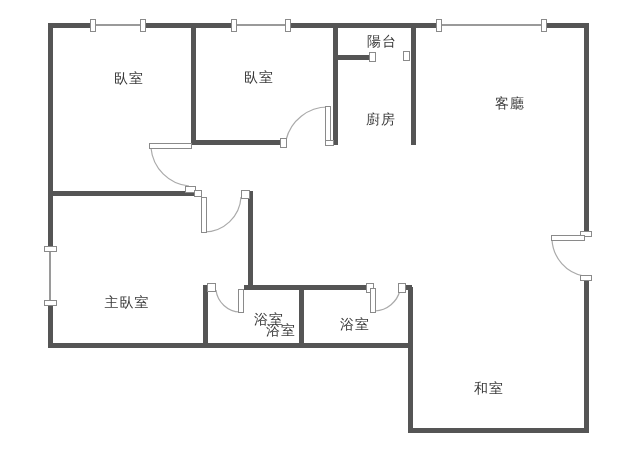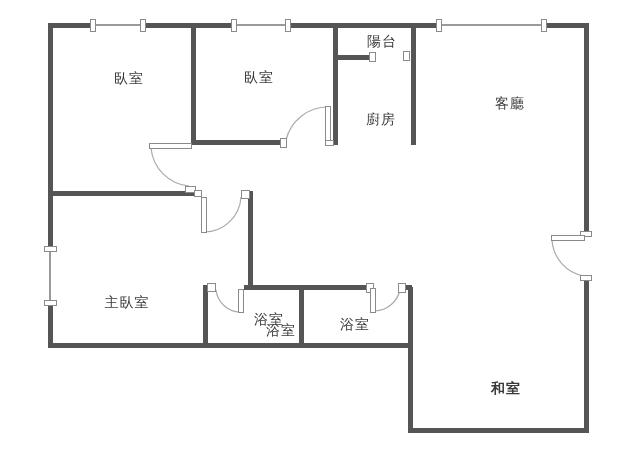--- a/index.html
+++ b/index.html
@@ -95,15 +95,15 @@
 
   <div class="lbl" style="left:120px;top:78px;">臥室</div>
   <div class="lbl" style="left:250px;top:77px;">臥室</div>
   <div class="lbl" style="left:373px;top:41px;">陽台</div>
   <div class="lbl" style="left:372px;top:119px;">廚房</div>
   <div class="lbl" style="left:501px;top:103px;">客廳</div>
   <div class="lbl" style="left:118px;top:258px;margin-top:44px;">主臥室</div>
   <div class="lbl" style="left:260px;top:319px;">浴室</div>
   <div class="lbl" style="left:272px;top:330px;">浴室</div>
   <div class="lbl" style="left:346px;top:324px;">浴室</div>
-  <div class="lbl" style="left:497px;top:388px;font-weight:bold;">和室</div>
+  <div class="lbl" style="left:480px;top:388px;">和室</div>
 
 </div>
 
 </body></html>

